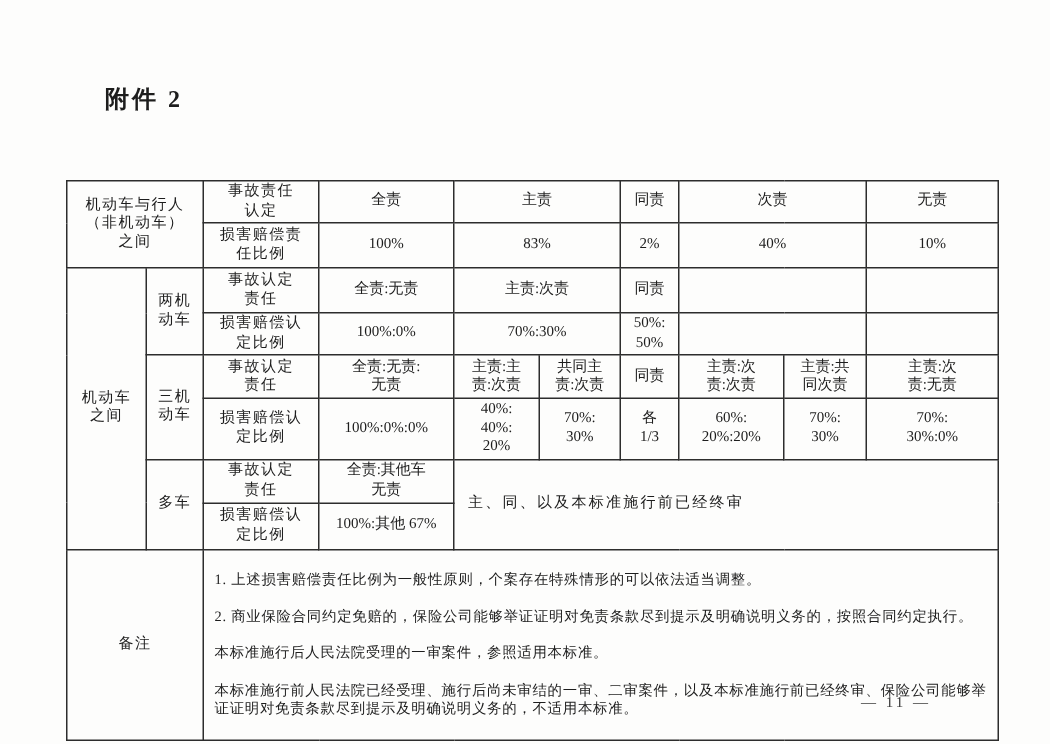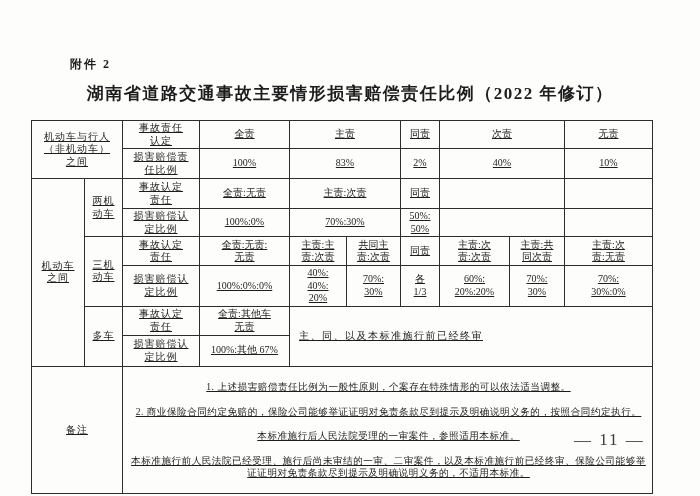--- a/index.html
+++ b/index.html
@@ -7,62 +7,60 @@
     width:700px;height:496px;
     background:#ffffff;
     font-family:"Liberation Serif","DejaVu Serif",serif;
     color:#1d1d1d;
     position:relative;
     overflow:hidden;
   }
   .page{position:absolute;inset:0;background:#fdfdfc;}
   .attachment{
     position:absolute;left:70px;top:56px;
-    font-weight:bold;font-size:12px;letter-spacing:2px;
+    font-weight:bold;font-size:16px;letter-spacing:2px;
   }
   .title{
     position:absolute;left:0;right:0;top:82px;margin:0;
     text-align:center;font-size:17px;font-weight:bold;letter-spacing:1.5px;
   }
   table.liability{
-    position:absolute;left:31px;top:120px;
+    position:absolute;left:44px;top:120px;
     width:621px;border-collapse:collapse;table-layout:fixed;
     border:1.6px solid #222222;
-    text-decoration:underline;
   }
   td{
     border:1px solid #2d2d2d;
     font-size:10px;
     text-align:center;vertical-align:middle;
     padding:1px 2px;line-height:1.25;
     white-space:pre-line;word-break:break-all;
     overflow:hidden;
   }
   td.lab{letter-spacing:1px;}
   td.note-cell{text-align:left;padding-left:9px;letter-spacing:1.5px;}
   td.remarks{
-    text-align:center;vertical-align:middle;
+    text-align:left;vertical-align:middle;
     padding:2px 5px 2px 7px;
   }
   .remarks p{margin:0;font-size:9.6px;line-height:12.1px;letter-spacing:0.5px;white-space:normal;}
   tr.h28{height:28px} tr.h29{height:29px} tr.h30{height:30px}
   tr.h31{height:31px} tr.h72{height:72px}
   .pageno{
-    position:absolute;left:574px;top:430px;
-    font-size:17px;letter-spacing:2px;color:#3a3a3a;
+    position:absolute;left:574px;top:463px;
+    font-size:10px;letter-spacing:2px;color:#3a3a3a;
   }
 </style>
 </head>
 <body>
 
 <div class="page">
 
   <div class="attachment">附件 2</div>
 
-  <h1 class="title">湖南省道路交通事故主要情形损害赔偿责任比例（2022 年修订）</h1>
 
   <table class="liability">
     <colgroup>
       <col style="width:53px">
         <col style="width:38px">
         <col style="width:77px">
       <col style="width:90px">
         <col style="width:57px">
         <col style="width:54px">
       <col style="width:39px">

